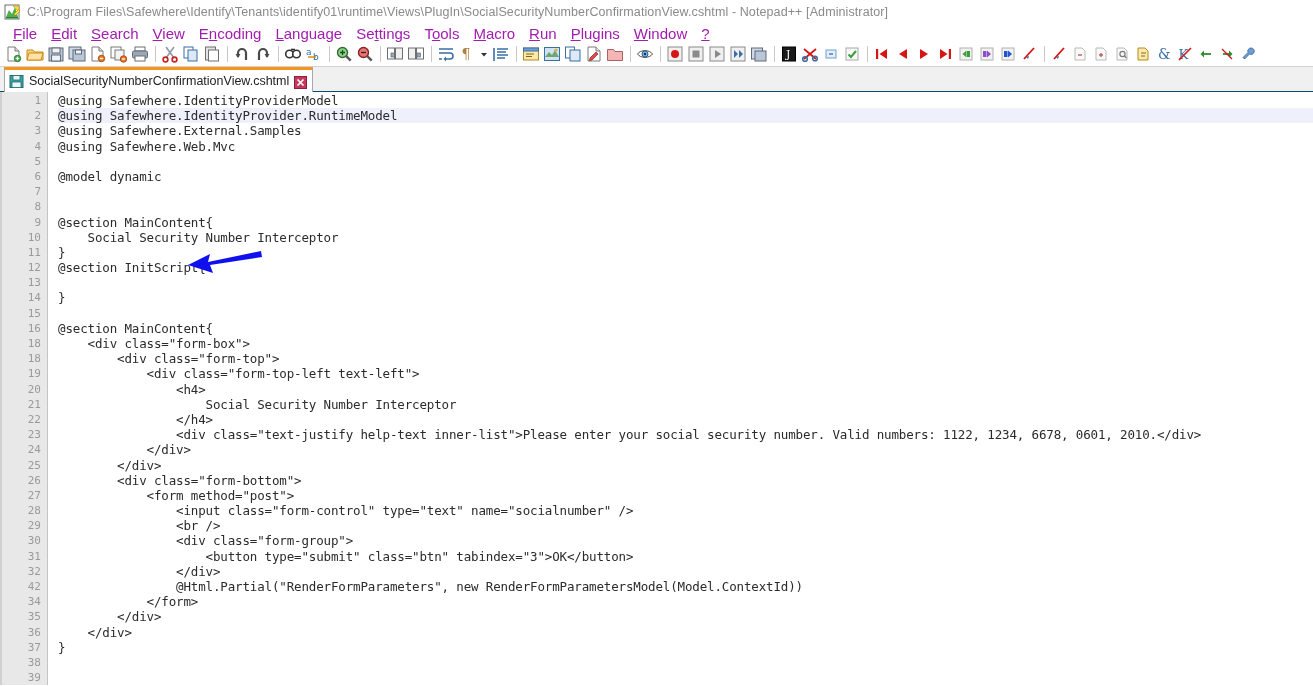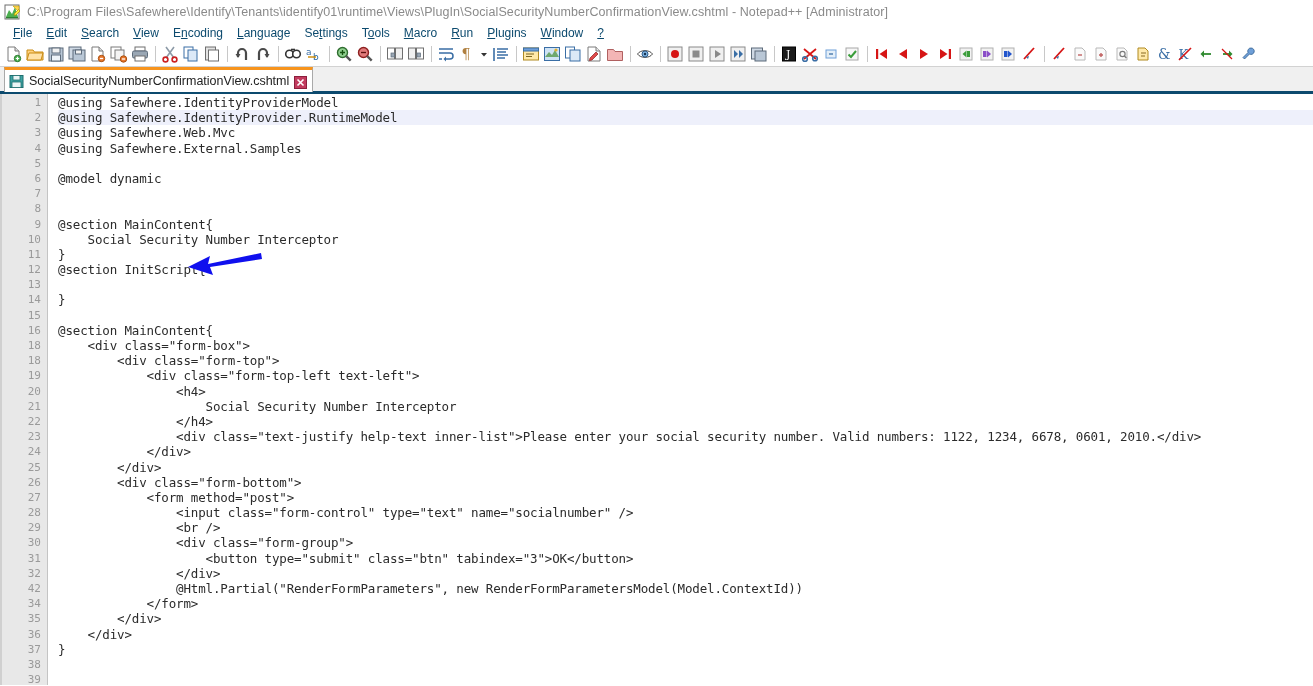--- a/index.html
+++ b/index.html
@@ -11,33 +11,33 @@
   }
   .app{width:1313px;height:686px;display:flex;flex-direction:column;background:#f0f0f0;position:relative;}
 
   
   .titlebar{height:24px;display:flex;align-items:center;background:#ffffff;padding-left:4px;flex:0 0 24px;}
   .title-icon{width:17px;height:17px;position:relative;margin-right:6px;flex:0 0 17px;}
   .title-text{font-size:12.5px;color:#8a8a8a;white-space:nowrap;letter-spacing:.1px;}
 
   
   .menubar{height:18px;display:flex;align-items:center;background:#ffffff;padding-left:6px;flex:0 0 18px;gap:0px;}
-  .menu-item{font-size:12px;color:#0c4a6e;padding:0 7px;white-space:nowrap;cursor:default;}
+  .menu-item{font-size:15px;color:#a21caf;padding:0 7px;white-space:nowrap;cursor:default;}
   .menu-item .acc{text-decoration:underline;}
 
   
   .toolbar{height:24px;background:#ffffff;display:flex;align-items:center;padding-left:4px;flex:0 0 24px;
            border-bottom:1px solid #d2d2d2;}
   .tb{width:20px;height:20px;position:relative;margin-right:1px;flex:0 0 20px;display:inline-block;}
   .tb-sep{width:1px;height:16px;background:#c8c8c8;margin:0 4px;flex:0 0 1px;}
   .tb svg{display:block;}
 
   
   .tabbar{height:24px;background:#f0f0f0;display:flex;align-items:flex-end;flex:0 0 24px;padding-left:4px;
-          border-bottom:3px solid #0c4a6e;}
+          border-bottom:1px solid #0c4a6e;}
   .tab{height:22px;display:flex;align-items:center;background:#ffffff;border:1px solid #a9a9a9;border-bottom:none;
        border-top:3px solid #f7941d;padding:0 5px 0 4px;gap:5px;position:relative;top:1px;}
   .tab-save-icon{width:15px;height:15px;position:relative;flex:0 0 15px;}
   .tab-label{font-size:12.5px;color:#222;white-space:nowrap;}
   .tab-close{width:13px;height:13px;position:relative;flex:0 0 13px;}
 
   
   .editor{flex:1 1 auto;display:flex;background:#ffffff;overflow:hidden;position:relative;}
   .gutter{width:48px;flex:0 0 48px;background:#e8e8e8;border-right:1px solid #c4c4c4;box-sizing:border-box;
           padding-top:1px;position:relative;}
@@ -578,22 +578,22 @@
         <div class="gnum">34</div>
         <div class="gnum">35</div>
         <div class="gnum">36</div>
         <div class="gnum">37</div>
         <div class="gnum">38</div>
         <div class="gnum">39</div>
       </div>
     <div class="codewrap" id="codewrap">
         <div class="cline">@using Safewhere.IdentityProviderModel</div>
         <div class="cline hl">@using Safewhere.IdentityProvider.RuntimeModel</div>
+        <div class="cline">@using Safewhere.External.Samples</div>
         <div class="cline">@using Safewhere.Web.Mvc</div>
-        <div class="cline">@using Safewhere.External.Samples</div>
         <div class="cline"></div>
         <div class="cline">@model dynamic</div>
         <div class="cline"></div>
         <div class="cline"></div>
         <div class="cline">@section MainContent{</div>
         <div class="cline">    Social Security Number Interceptor</div>
         <div class="cline">}</div>
         <div class="cline">@section InitScript{</div>
         <div class="cline"></div>
         <div class="cline">}</div>

